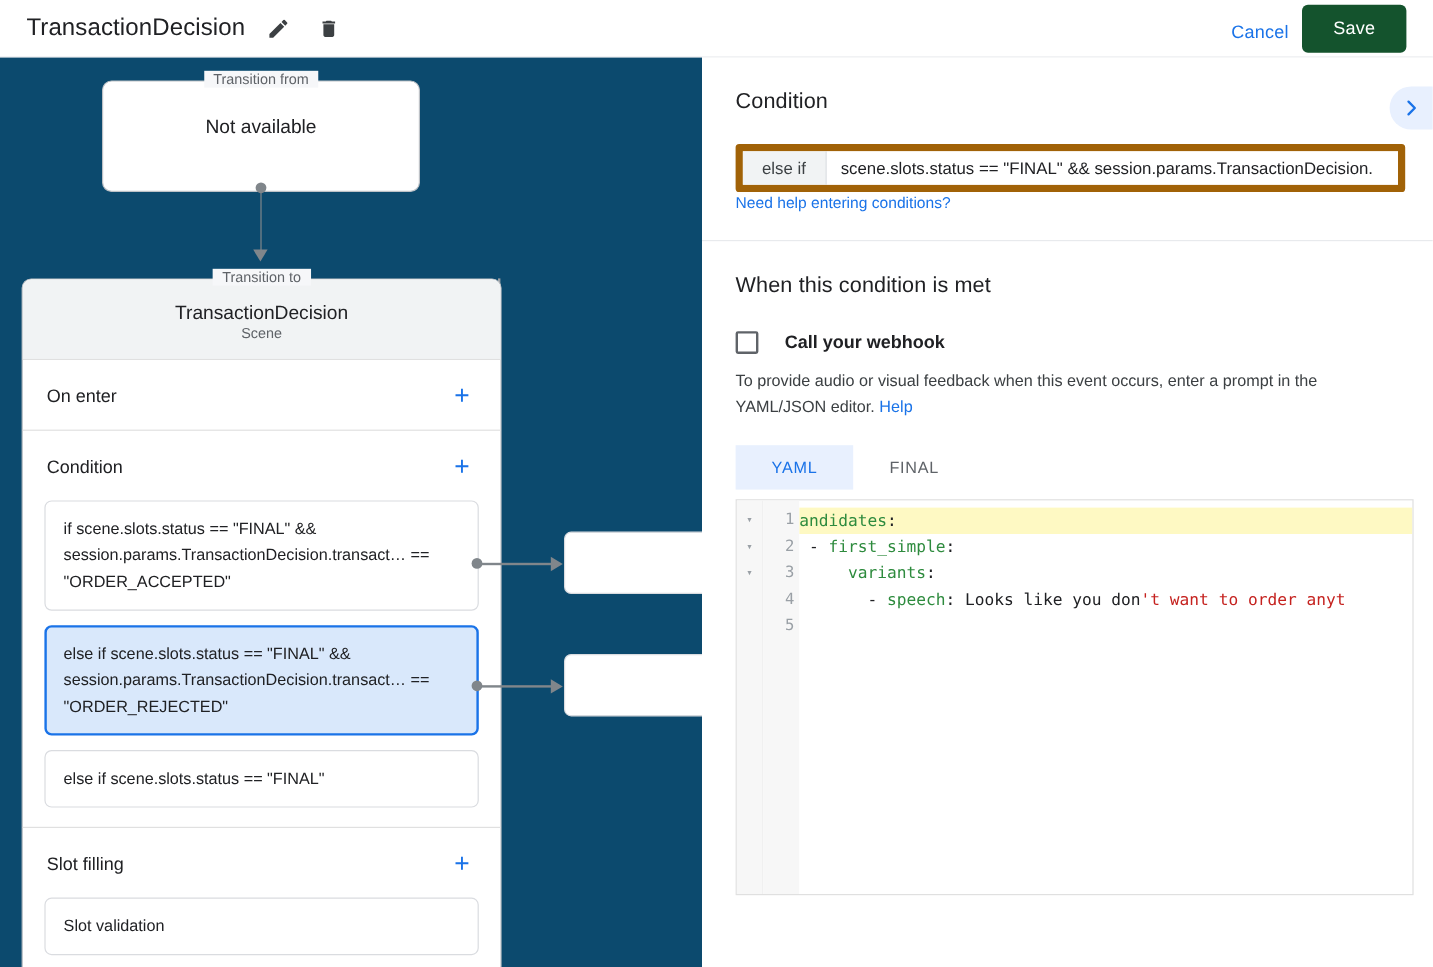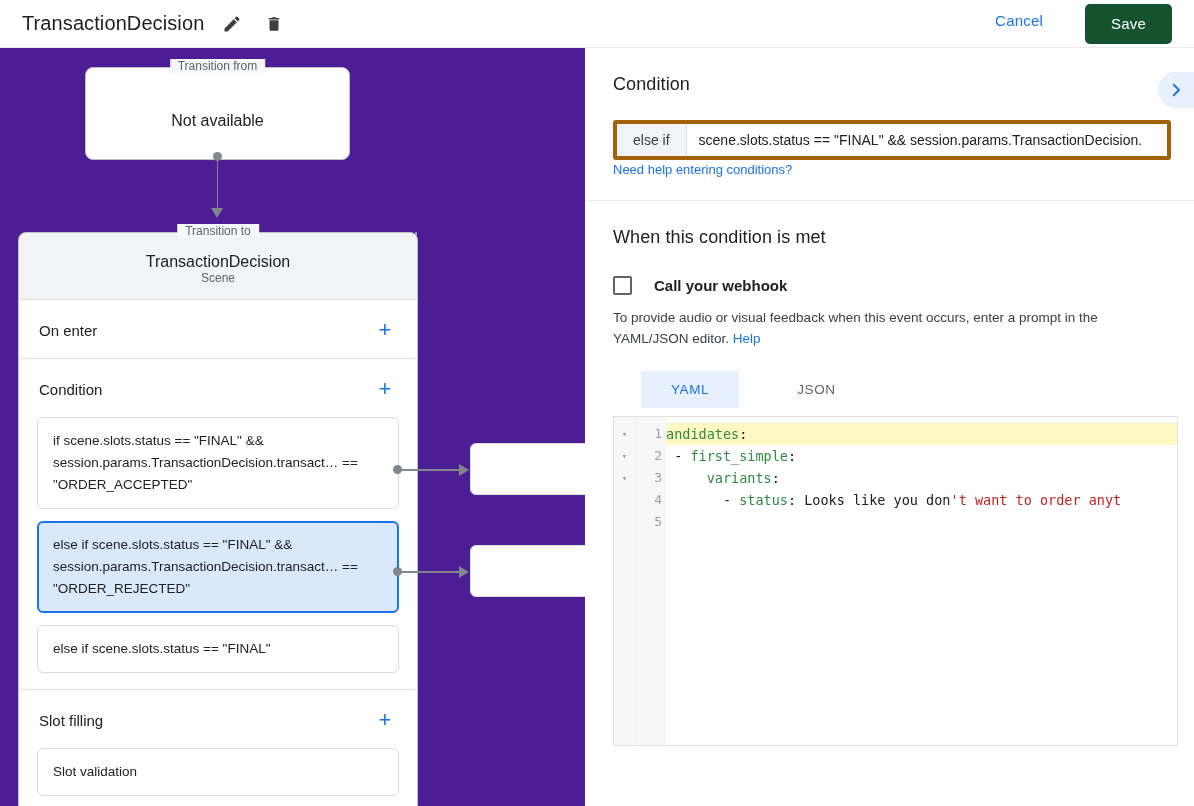--- a/index.html
+++ b/index.html
@@ -20,54 +20,54 @@
   .topbar-title {
     font-size: 20px; color: #202124; margin-left: 22px; letter-spacing: 0.1px;
   }
   .icon-btn {
     width: 28px; height: 28px; margin-left: 14px;
     display: flex; align-items: center; justify-content: center;
     cursor: pointer; border-radius: 50%;
   }
   .icon-btn svg { display: block; }
   .topbar-right {
-    margin-left: auto; display: flex; align-items: flex-start; gap: 32px; margin-right: 22px;
+    margin-left: auto; display: flex; align-items: flex-end; gap: 1px; margin-right: 22px;
   }
   .cancel-btn {
     background: none; border: none; color: #1a73e8; font-size: 15px;
     font-family: inherit; cursor: pointer; padding: 8px 10px; letter-spacing: 0.2px;
   }
   .save-btn {
     background: #14532d; border: none; color: #ffffff; font-size: 15px;
     font-family: inherit; cursor: pointer;
     padding: 0 26px; height: 40px; border-radius: 5px; letter-spacing: 0.2px;
   }
 
   
   .canvas {
     position: absolute; left: 0; top: 48px; width: 585px; height: 758px;
-    background: #4c1d95; overflow: hidden;
+    background: #0c4a6e; overflow: hidden;
   }
 
   .fieldset-box {
     position: absolute;
     border: 1px solid #bdc1c6;
     border-radius: 8px;
     background: #ffffff;
   }
   .fieldset-legend {
     position: absolute; top: -9px; left: 50%; transform: translateX(-50%);
     background: #f6f7f9; padding: 0 8px;
     font-size: 12px; color: #5f6368; white-space: nowrap;
   }
 
   #transition-from { left: 85px; top: 19px; width: 265px; height: 93px; }
   #transition-from .body {
     position: absolute; left: 0; right: 0; top: 30px;
-    text-align: center; font-size: 16px; color: #202124; margin-top: 14px;
+    text-align: center; font-size: 16px; color: #202124;
   }
 
   
   .conn-dot {
     position: absolute; width: 9px; height: 9px; border-radius: 50%;
     background: #80868b;
   }
   .conn-line-v {
     position: absolute; width: 1.5px; background: #80868b;
   }
@@ -144,21 +144,21 @@
   .rpanel-top { padding: 26px 28px 22px; position: relative; border-bottom: 1px solid #e8eaed; }
   .rpanel-h { font-size: 18px; color: #202124; letter-spacing: 0.1px; }
   .expand-btn {
     position: absolute; right: 0px; top: 24px;
     width: 36px; height: 36px; border-radius: 18px 0 0 18px;
     background: #e8f0fe; display: flex; align-items: center; justify-content: center;
     cursor: pointer;
   }
   .cond-input-row {
     display: flex; margin-top: 25px; height: 40px;
-    border: 4px solid #a16207; border-radius: 3px; overflow: hidden;
+    border: 6px solid #a16207; border-radius: 3px; overflow: hidden;
     width: 558px;
   }
   .cond-prefix {
     background: #f1f3f4; border-right: 1px solid #dadce0;
     display: flex; align-items: center; padding: 0 16px;
     font-size: 14px; color: #3c4043; white-space: nowrap;
   }
   .cond-input {
     flex: 1; border: none; outline: none; font-family: inherit;
     font-size: 14px; color: #202124; padding: 0 12px; background: #fff;
@@ -188,21 +188,21 @@
   .hint {
     margin-top: 12px; font-size: 13.5px; color: #3c4043; line-height: 21px;
     max-width: 558px;
   }
   .hint a { color: #1a73e8; text-decoration: none; cursor: pointer; }
 
   
   .tabs { display: flex; margin-top: 22px; }
   .tab {
     padding: 11px 30px; font-size: 13.5px; color: #5f6368;
-    cursor: pointer; letter-spacing: 0.6px; margin-left: 28px;
+    cursor: pointer; letter-spacing: 0.6px;
   }
   .tab.active { background: #e8f0fe; color: #1a73e8; }
 
   
   .editor {
     margin-top: 8px; width: 565px; height: 330px;
     border: 1px solid #e0e0e0; border-right: 1px solid #e0e0e0;
     display: flex; background: #ffffff; overflow: hidden;
     font-family: "DejaVu Sans Mono", monospace;
   }
@@ -341,21 +341,21 @@
       <span class="check-label">Call your webhook</span>
     </div>
 
 
     <div class="hint">
       <span>To provide audio or visual feedback when this event occurs, enter a prompt in the YAML/JSON editor. </span><a>Help</a>
     </div>
 
     <div class="tabs">
       <div class="tab active">YAML</div>
-      <div class="tab">JSON</div>
+      <div class="tab">FINAL</div>
     </div>
 
     <div class="editor">
       <div class="fold-col">
         <div>▾</div>
         <div>▾</div>
         <div>▾</div>
         <div></div>
         <div></div>
       </div>
@@ -363,18 +363,18 @@
         <div>1</div>
         <div>2</div>
         <div>3</div>
         <div>4</div>
         <div>5</div>
       </div>
       <div class="code-col" id="code-col">
           <div class="code-line hl"><span class="k">andidates</span><span>:</span></div>
           <div class="code-line"><span> - </span><span class="k">first_simple</span><span>:</span></div>
           <div class="code-line"><span>     </span><span class="k">variants</span><span>:</span></div>
-          <div class="code-line"><span>       - </span><span class="k">status</span><span>: Looks like you don</span><span class="str">'t want to order anyt</span></div>
+          <div class="code-line"><span>       - </span><span class="k">speech</span><span>: Looks like you don</span><span class="str">'t want to order anyt</span></div>
           <div class="code-line"><span></span></div>
         </div>
     </div>
   </div>
 </div>
 
 </body></html>

